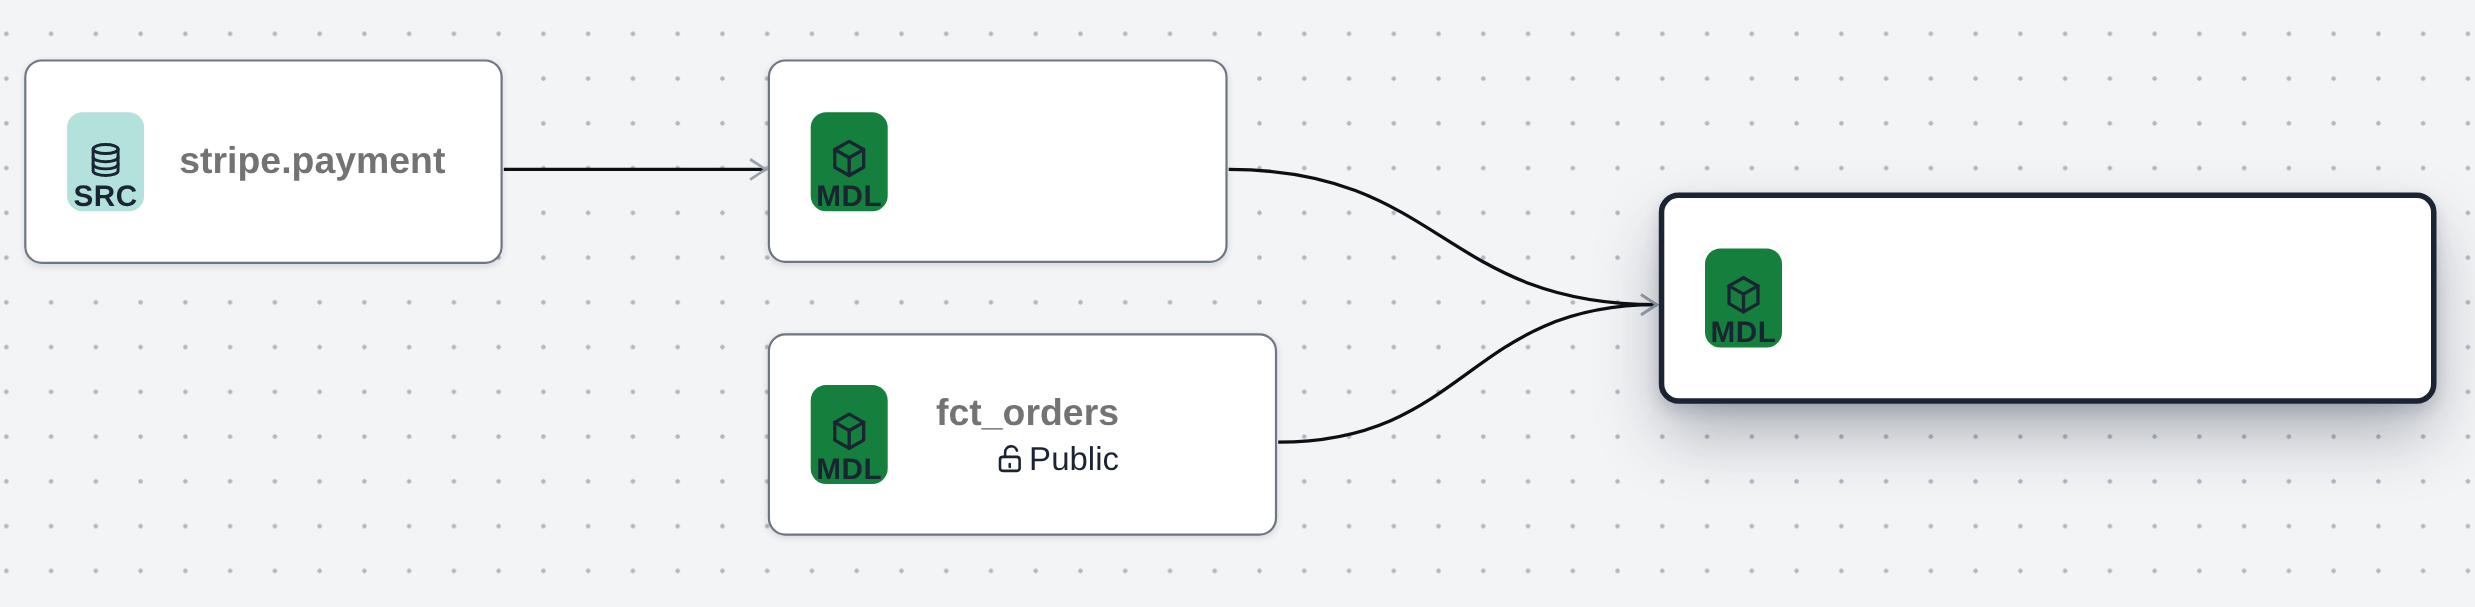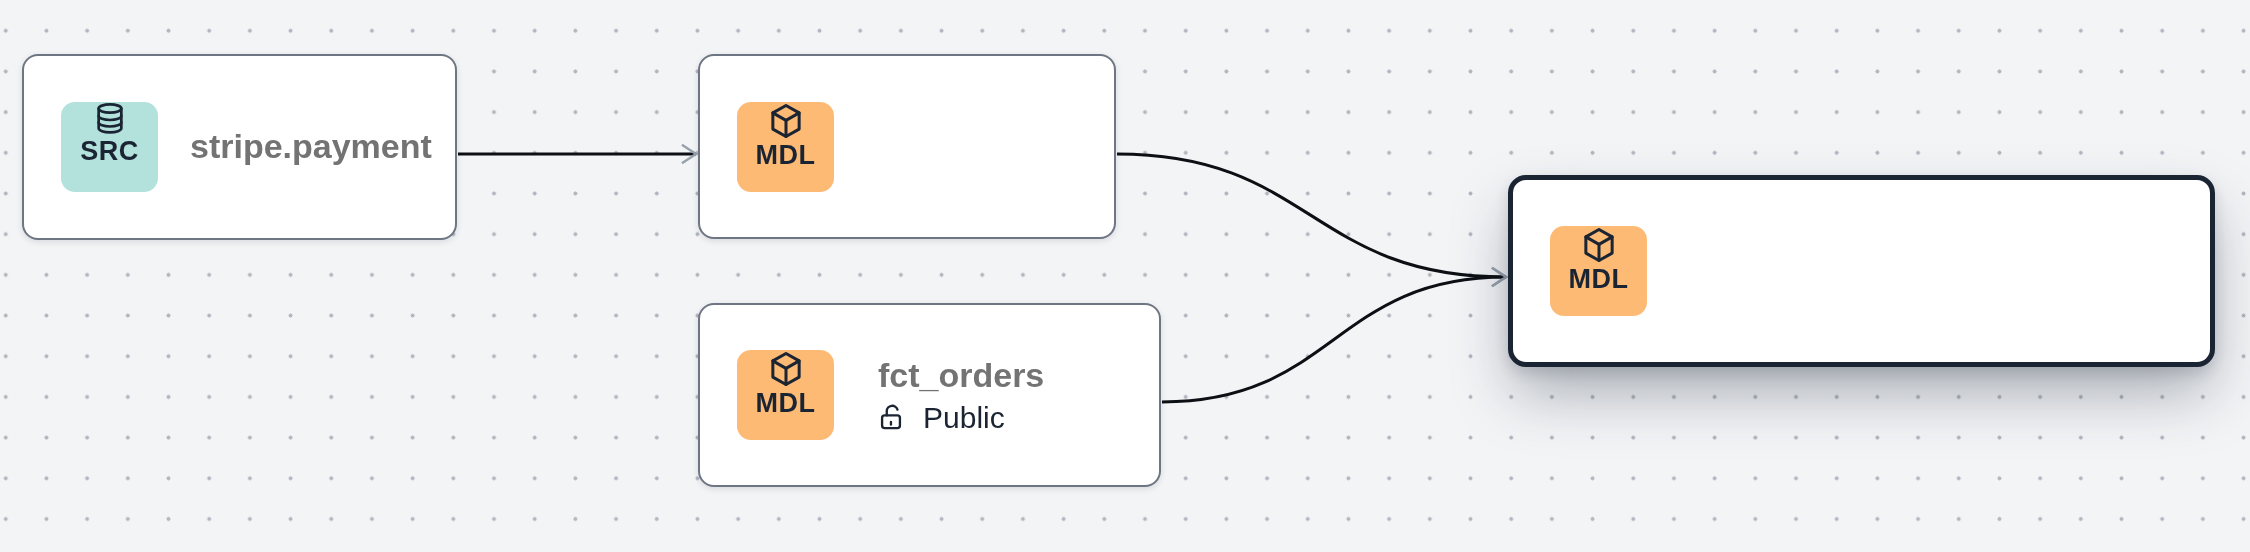--- a/index.html
+++ b/index.html
@@ -49,55 +49,56 @@
     box-shadow: 0 30px 60px -5px rgba(30,40,58,0.35), 0 6px 14px rgba(30,40,58,0.15);
   }
 
   .n1 { left: 22px;   top: 54px;  width: 435px; height: 186px; }
   .n2 { left: 698px;  top: 54px;  width: 418px; height: 185px; }
   .n3 { left: 698px;  top: 303px; width: 463px; height: 184px; }
   .n4 { left: 1508px; top: 175px; width: 707px; height: 192px; }
 
   .badge {
     flex: 0 0 auto;
-    width: 97px;
+    width: 70px;
     height: 90px;
     border-radius: 14px;
     display: flex;
     flex-direction: column;
     align-items: center;
-    justify-content: flex-start;
+    justify-content: flex-end;
     gap: 2px;
     color: #1b2433;
   }
   .badge-src { background: #b3e1dc; }
-  .badge-mdl { background: #fdba74; }
+  .badge-mdl { background: #15803d; }
   .badge svg { stroke: #1b2433; fill: none; }
   .badge-label {
     font-size: 27px;
     line-height: 1;
     font-weight: 600;
     letter-spacing: 0.5px;
     color: #1b2433;
   }
 
   .node-text { display: flex; flex-direction: column; margin-left: 12px; }
   .node-title {
     font-size: 34px;
     font-weight: 600;
     line-height: 1.15;
     color: #737373;
     white-space: nowrap;
   }
   .node-meta {
     display: flex;
     align-items: center;
-    gap: 17px;
+    gap: 3px;
     margin-top: 5px;
     color: #1b2433;
+    justify-content: flex-end;
   }
   .node-meta svg { stroke: #1b2433; fill: none; }
   .access-label {
     font-size: 30px;
     font-weight: 400;
     line-height: 1.1;
     color: #1b2433;
   }
 </style>
 </head>

